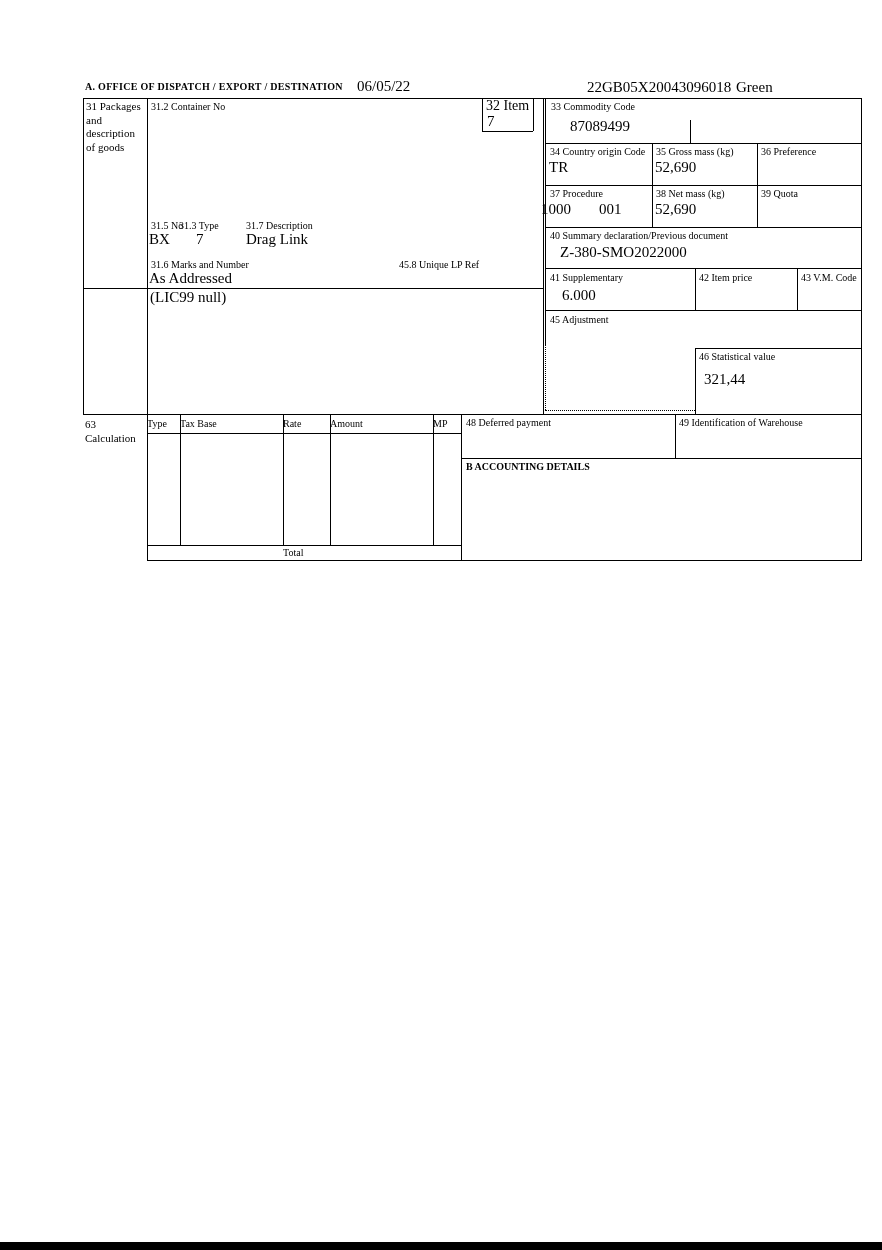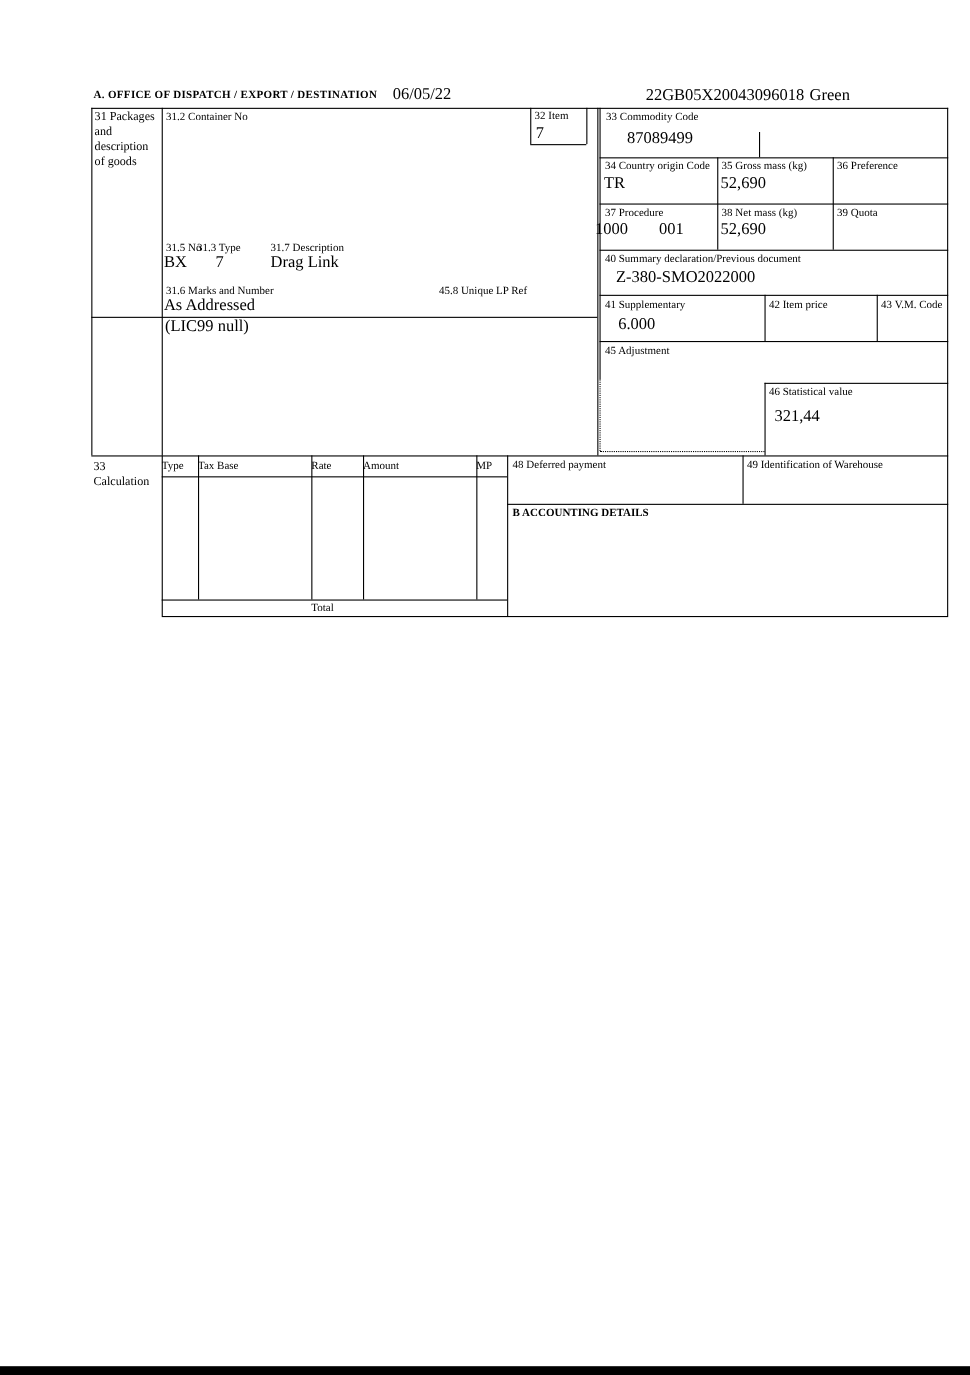--- a/index.html
+++ b/index.html
@@ -4,21 +4,21 @@
 <style>
   * { margin:0; padding:0; box-sizing:border-box; }
   html,body { background:#fff; }
   body { font-family:"Liberation Serif", serif; color:#000; }
   #page { position:relative; width:882px; height:1250px; background:#ffffff; overflow:hidden; }
   .hl { position:absolute; height:0; border-top:1px solid #000; }
   .vl { position:absolute; width:0; border-left:1px solid #000; }
   .hl.dot { border-top:1px dotted #000; }
   .vl.dot { border-left:1px dotted #000; }
   .lbl   { position:absolute; font-size:10px;  line-height:12px; white-space:nowrap; }
-  .lbl-s { position:absolute; font-size:10px; line-height:10px; white-space:nowrap; }
+  .lbl-s { position:absolute; font-size:14px; line-height:10px; white-space:nowrap; }
   .val   { position:absolute; font-size:15px;  line-height:16px; white-space:nowrap; }
   .multi { position:absolute; font-size:11px;  line-height:13.5px; }
   .multi div { white-space:nowrap; }
   .bold { font-weight:bold; }
   .ctr { text-align:left; }
   #bottom-bar { position:absolute; left:0; top:1242px; width:882px; height:8px; background:#000; }
 </style>
 </head>
 <body>
 
@@ -72,21 +72,21 @@
   <div class="vl" style="left:675px;top:414px;height:44px"></div>
   <div class="hl" style="left:461px;top:458px;width:401px"></div>
 
   <div class="multi" style="left:86px;top:100px">
     <div>31 Packages</div>
     <div>and</div>
     <div>description</div>
     <div>of goods</div>
   </div>
   <div class="multi" style="left:85px;top:418px">
-    <div>33</div>
+    <div>63</div>
     <div>Calculation</div>
   </div>
 
   <div class="lbl" style="left:151px;top:101px">31.2 Container No</div>
   <div class="lbl-s" style="left:486px;top:101px">32 Item</div>
   <div class="val" style="left:487px;top:113px">7</div>
 
   <div class="lbl" style="left:151px;top:220px">31.5 No</div>
   <div class="lbl" style="left:179px;top:220px">31.3 Type</div>
   <div class="lbl" style="left:246px;top:220px">31.7 Description</div>

